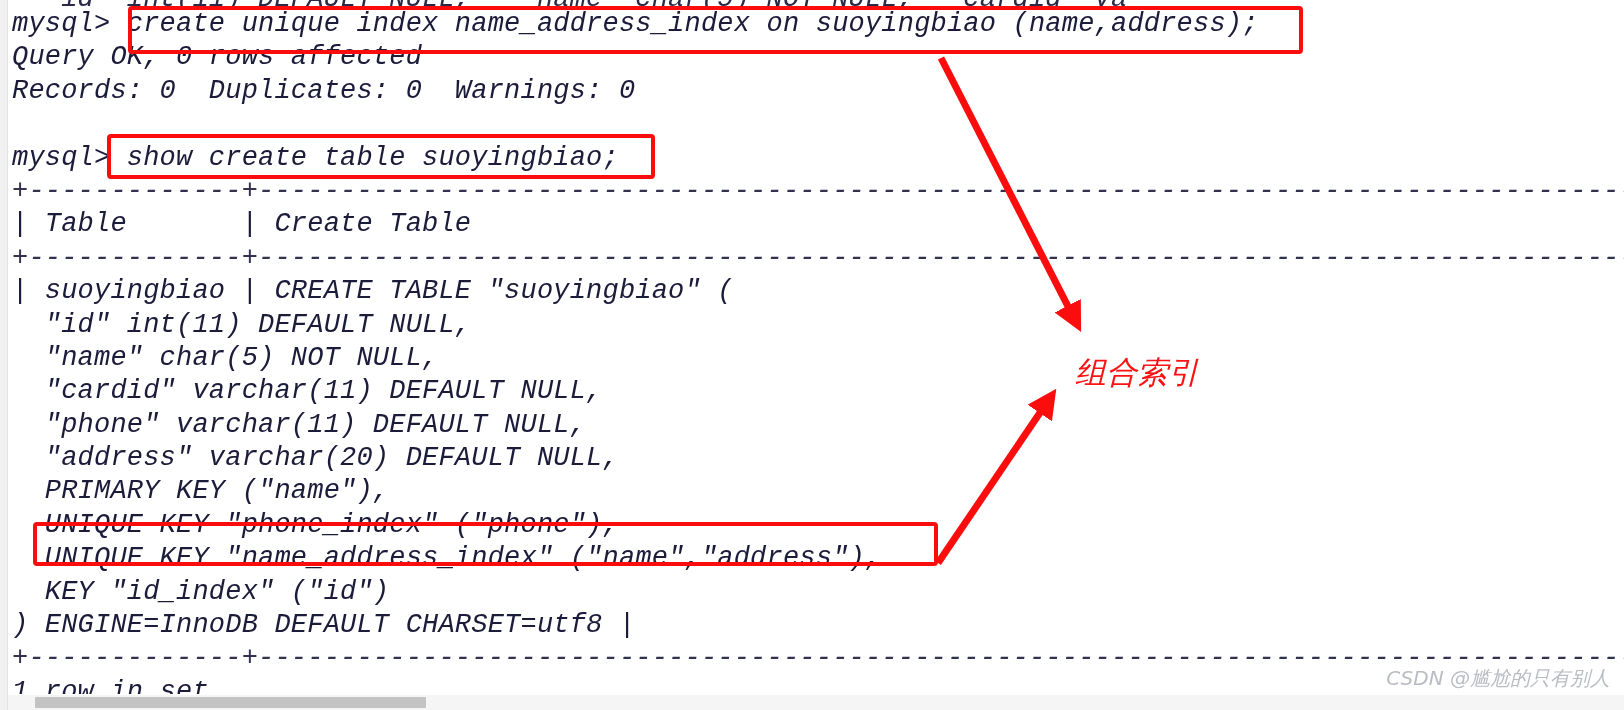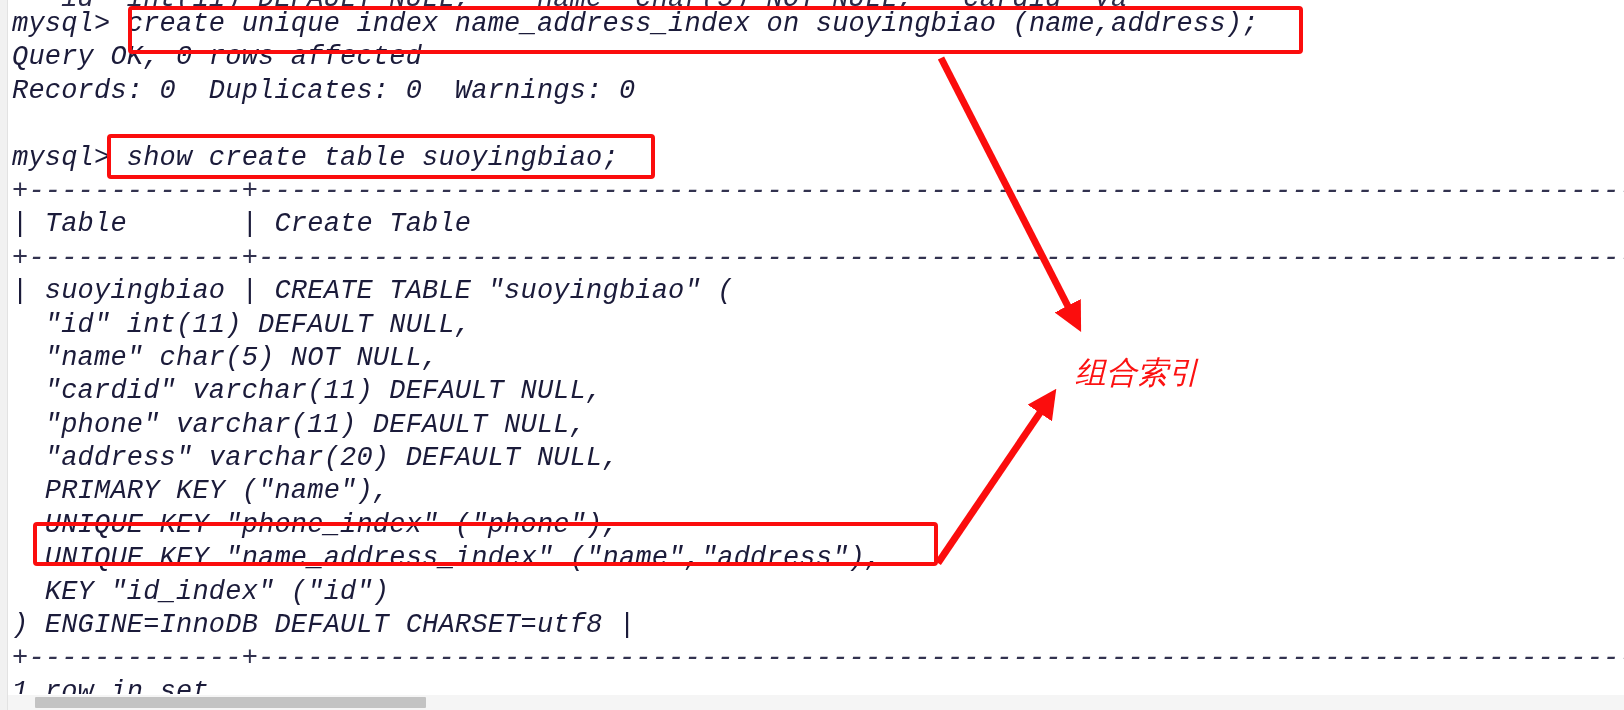--- a/index.html
+++ b/index.html
@@ -171,18 +171,19 @@
           <polygon points="0,0 4.2,2.1 0,4.2" fill="#fb0d0d"></polygon>
         </marker>
       </defs>
       <line x1="941" y1="58" x2="1076" y2="322" stroke="#fb0d0d" stroke-width="7" marker-end="url(#arrowhead)"></line>
       <line x1="938" y1="563" x2="1050" y2="398" stroke="#fb0d0d" stroke-width="7" marker-end="url(#arrowhead)"></line>
     </svg>
 
     <div class="cn-label" style="left:1075px; top:357px;">组合索引</div>
   </div>
 
+  <div class="watermark">CSDN @尴尬的只有别人</div>
 
   <div class="scroll-track">
     <div class="scroll-thumb"></div>
   </div>
 
 </div>
 
 </body></html>

